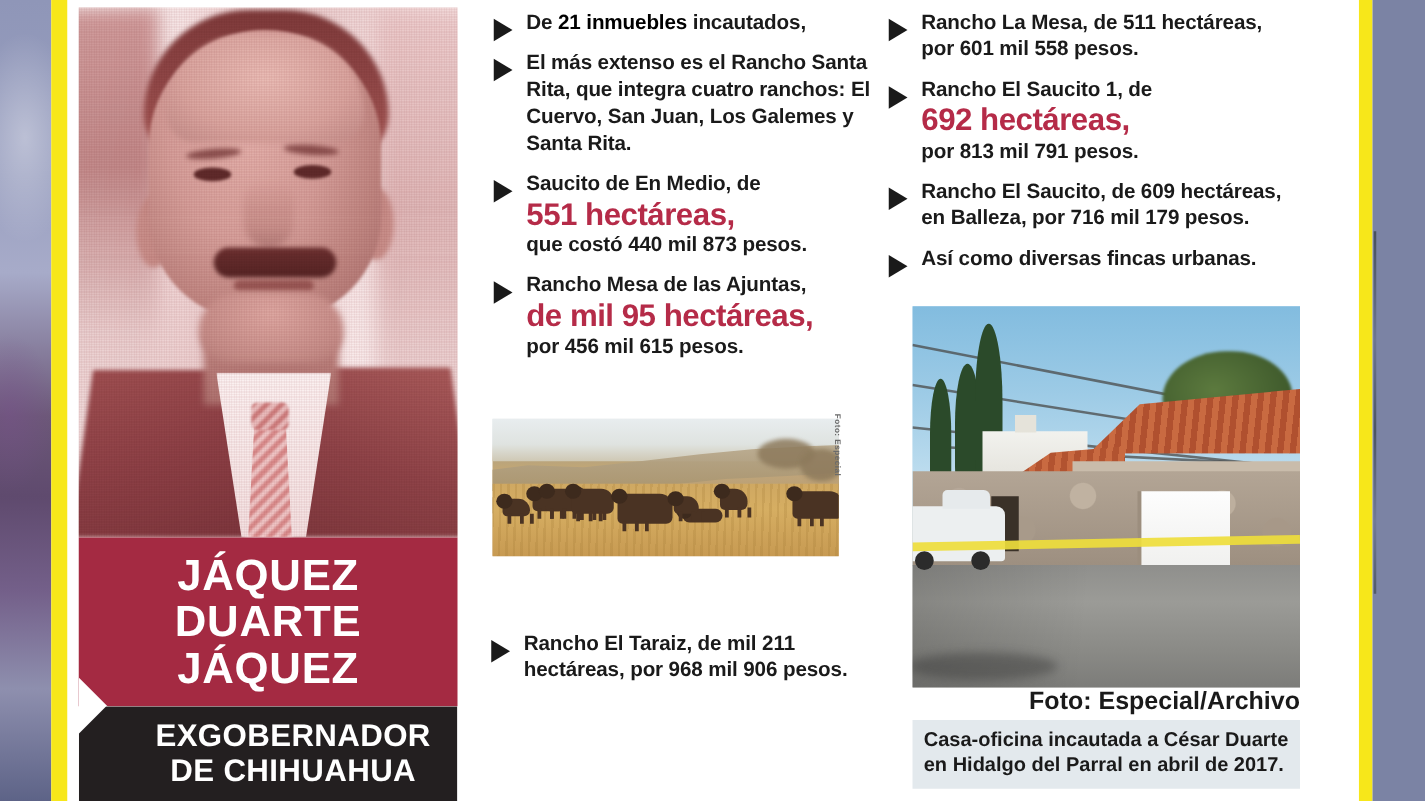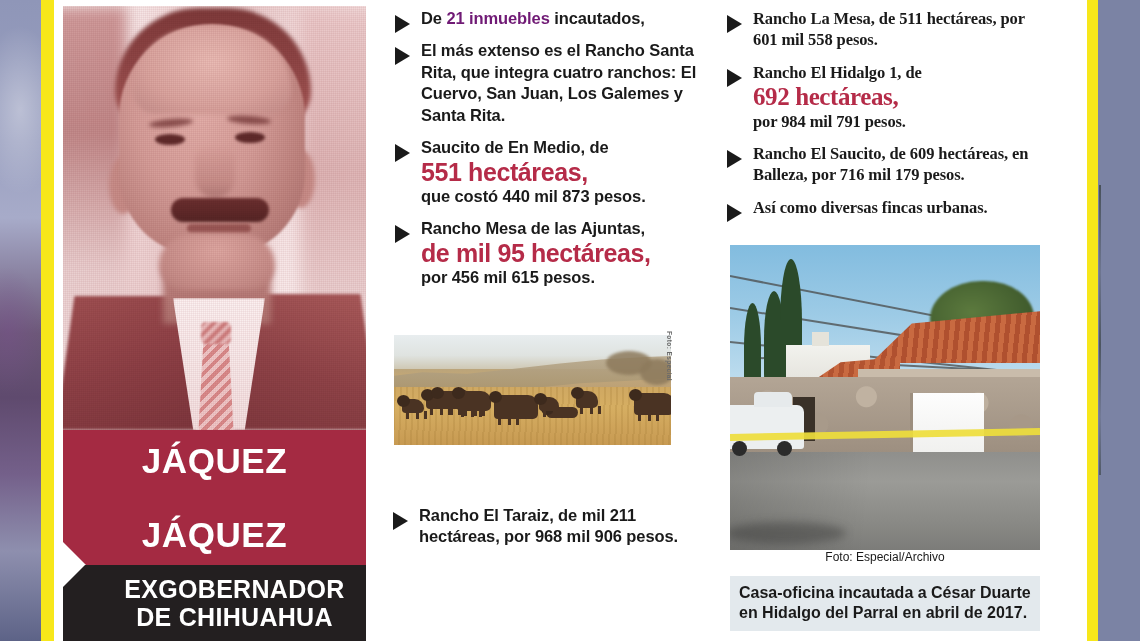--- a/index.html
+++ b/index.html
@@ -200,37 +200,37 @@
   }
   .plate-notch {
     position: absolute; left: 0px; top: 536px; width: 34px; height: 34px;
     background: #ffffff;
     clip-path: polygon(0 0, 0 100%, 100% 100%);
   }
 
   
   .col { position: absolute; }
   .col-mid { left: 340px; top: 8px; width: 308px; }
-  .col-right { left: 672px; top: 8px; width: 318px; font-family: Liberation Serif, serif; }
+  .col-right { left: 656px; top: 8px; width: 318px; }
 
   .bullet { position: relative; padding-left: 27px; margin-bottom: 11px; }
   .tri {
     position: absolute; left: 1px; top: 7px;
     width: 0; height: 0;
     border-left: 15px solid #1a1a1a;
     border-top: 9px solid transparent;
     border-bottom: 9px solid transparent;
   }
   .txt {
     font-size: 16.5px; line-height: 1.30;
     color: #1a1a1a; font-weight: 600;
     letter-spacing: -.1px;
   }
   .txt .hi {
-    color: #701a75; font-weight: 700;
+    color: #000000; font-weight: 700;
   }
   .big {
     display: block;
     color: #b52b48; font-weight: 700;
     font-size: 25px; line-height: 1.10;
     letter-spacing: -.4px;
   }
   .sub { display: block; font-size: 16.5px; line-height: 1.28; font-weight: 600; }
 
   .ranch-photo {
@@ -388,22 +388,22 @@
     content: ""; position: absolute; left: 0; top: 0; width: 100%; height: 100%;
     background: linear-gradient(95deg, rgba(0,0,0,.14), transparent 45%);
   }
   .hp-shadow {
     position: absolute; left: -4px; bottom: 6px; width: 120px; height: 22px;
     background: rgba(40,40,40,.35); filter: blur(4px); border-radius: 50%;
   }
 
   .credit-foto {
     position: absolute; left: 676px; top: 550px; width: 310px;
-    text-align: center;
-    font-size: 12px; font-weight: 400; color: #1a1a1a;
+    text-align: right;
+    font-size: 20px; font-weight: 700; color: #1a1a1a;
   }
   .cap-house { left: 676px; top: 576px; width: 310px; }
 </style>
 </head>
 <body>
 
 <div id="page">
 
   <div class="backdrop-left"></div>
   <div class="backdrop-left-fuzz"></div>
@@ -438,21 +438,21 @@
         <div class="ph-nose"></div>
         <div class="ph-mous"></div>
         <div class="ph-mouth"></div>
         <div class="ph-chin"></div>
         <div class="ph-grain"></div>
       </div>
 
       <div class="name-plate">
         <div class="nm">
           <span>JÁQUEZ</span><br>
-          <br>
+          <span>DUARTE</span><br>
           <span>JÁQUEZ</span>
         </div>
       </div>
 
       <div class="plate-notch"></div>
 
       <div class="role-plate">
         <div class="rl">
           <span>EXGOBERNADOR</span><br>
           <span>DE CHIHUAHUA</span>
@@ -525,23 +525,23 @@
     <div class="col col-right">
 
       <div class="bullet">
         <span class="tri"></span>
         <div class="txt">Rancho La Mesa, de 511 hectáreas, por 601 mil 558 pesos.</div>
       </div>
 
       <div class="bullet">
         <span class="tri"></span>
         <div class="txt">
-          <span>Rancho El Hidalgo 1, de</span>
+          <span>Rancho El Saucito 1, de</span>
           <span class="big">692 hectáreas,</span>
-          <span class="sub">por 984 mil 791 pesos.</span>
+          <span class="sub">por 813 mil 791 pesos.</span>
         </div>
       </div>
 
       <div class="bullet">
         <span class="tri"></span>
         <div class="txt">Rancho El Saucito, de 609 hectáreas, en Balleza, por 716 mil 179 pesos.</div>
       </div>
 
       <div class="bullet">
         <span class="tri"></span>

